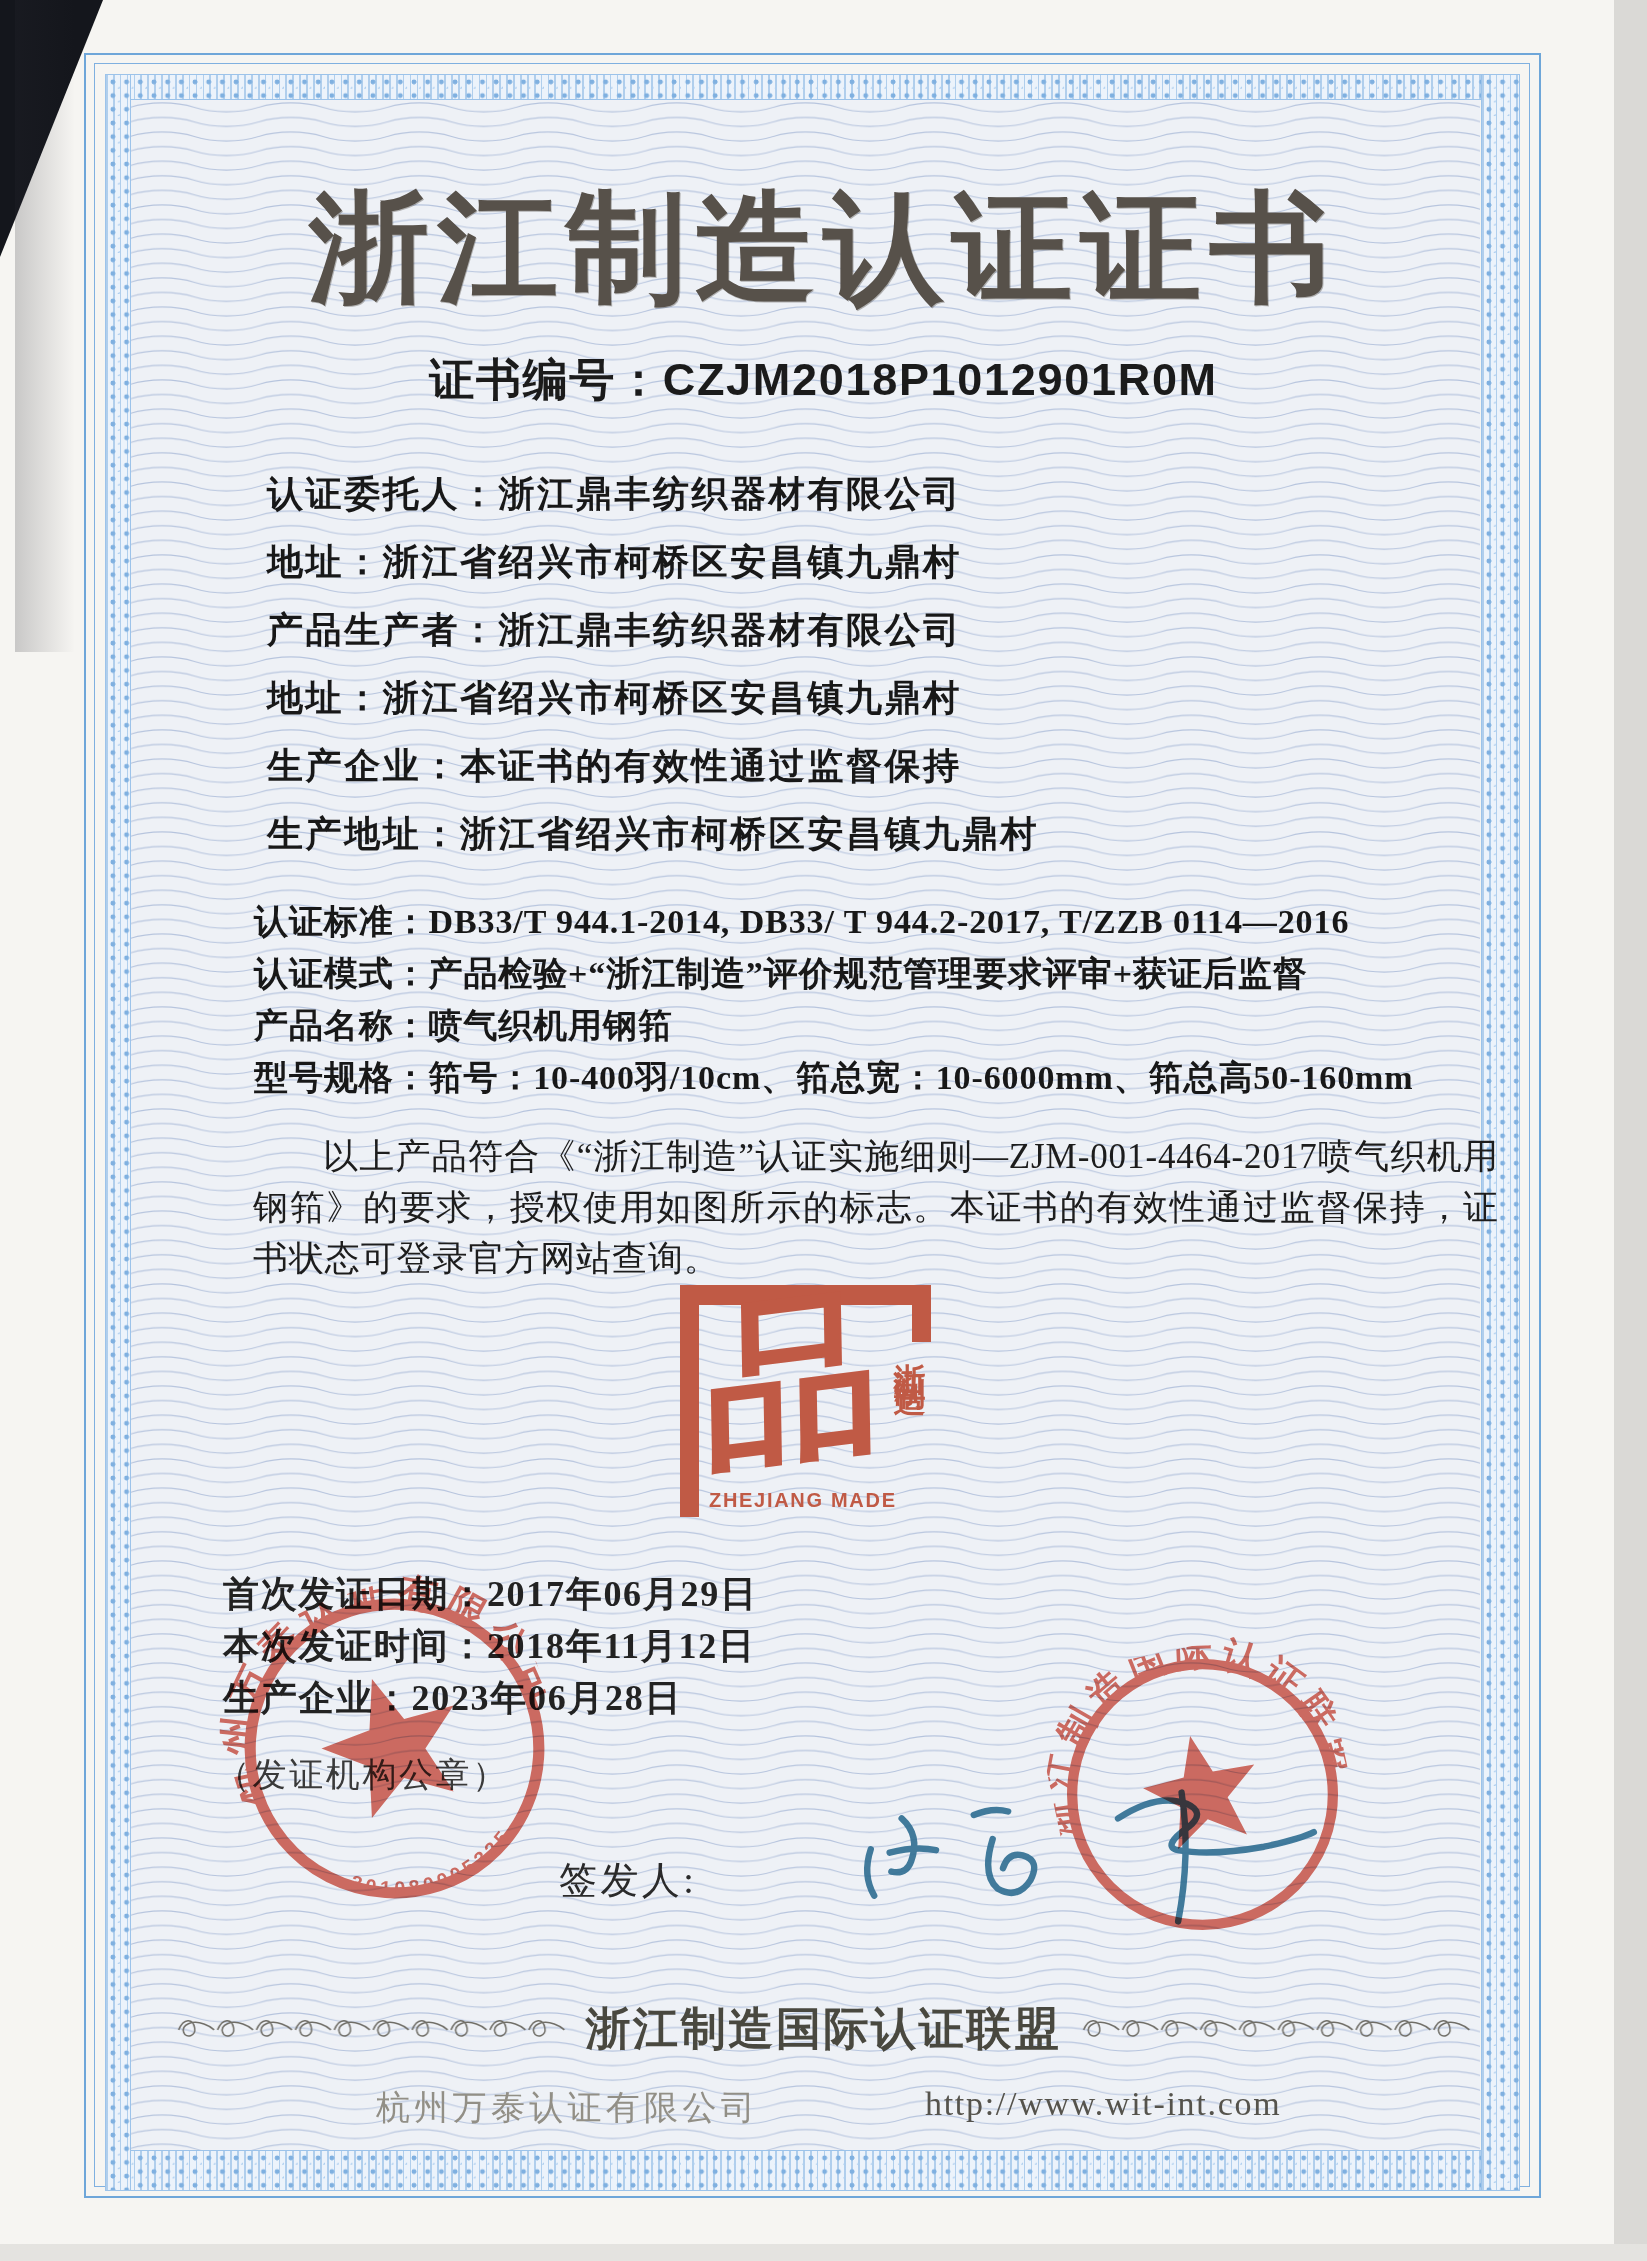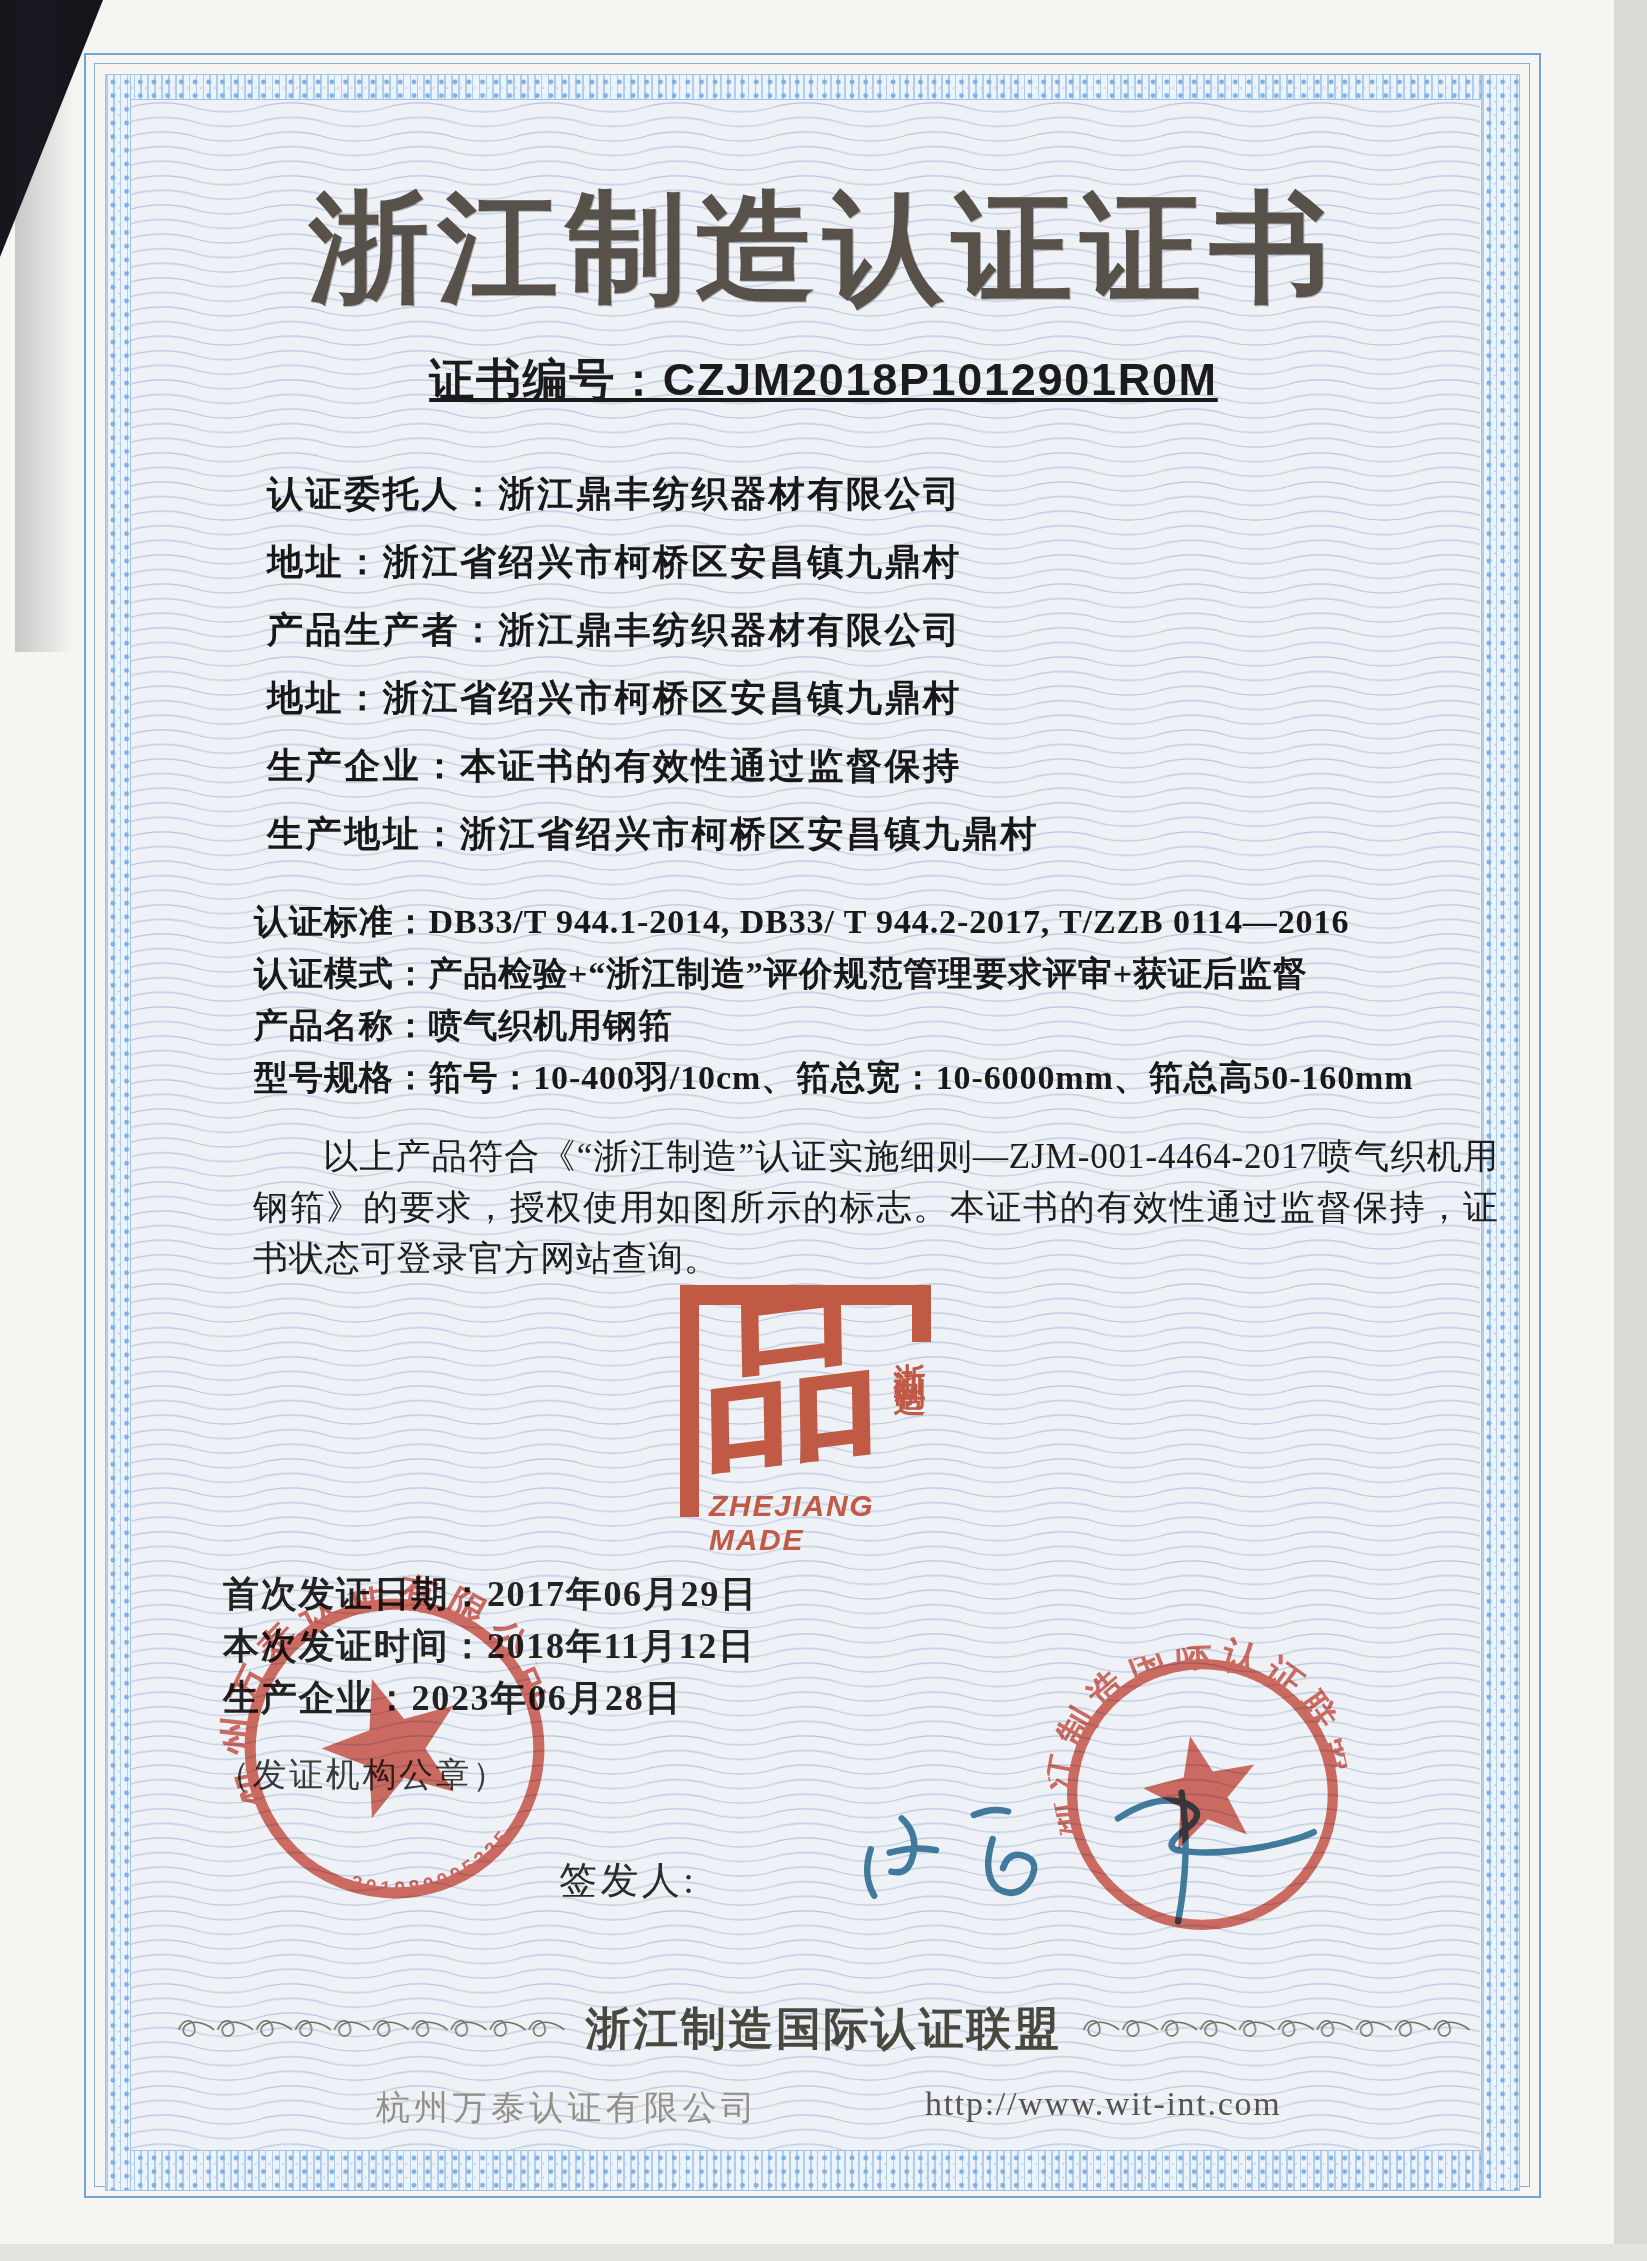--- a/index.html
+++ b/index.html
@@ -27,39 +27,39 @@
   .band-bottom{left:105px;top:2150px;width:1415px;height:41px;}
   .band-left{left:105px;top:74px;width:26px;height:2117px;}
   .band-right{left:1481px;top:74px;width:39px;height:2117px;}
   .waves{position:absolute;left:130px;top:100px;width:1350px;height:2050px;}
   
   .title{position:absolute;left:0;right:0;top:168px;text-align:center;
     font-size:120px;font-weight:700;letter-spacing:8.6px;color:#57514a;
     text-shadow:0.9px 0.9px 0 rgba(60,55,45,.35);}
   .certline{position:absolute;left:0;right:0;top:350px;text-align:center;
     font-size:45px;font-weight:700;color:#1b1b1b;font-family:"Liberation Sans","DejaVu Sans",sans-serif;
-    letter-spacing:1.7px;text-decoration:underline;}
+    letter-spacing:1.7px;}
   .parties{position:absolute;left:256px;top:460px;font-size:36px;font-weight:700;line-height:68px;
     letter-spacing:2.6px;color:#181818;margin-left:11px;}
   .specs{position:absolute;left:254px;top:896px;font-size:34px;font-weight:700;line-height:52px;
     letter-spacing:0.9px;color:#181818;}
   .statement{position:absolute;left:253px;top:1131px;width:1246px;font-size:35px;line-height:51px;
     color:#1d1d1d;text-align:justify;text-indent:2em;letter-spacing:0.9px;}
   
   .logo{position:absolute;left:680px;top:1285px;width:257px;height:238px;}
   .logo .bar{position:absolute;background:#c05a45;}
   .logo .bar-top{left:0;top:0;width:250px;height:20px;}
   .logo .bar-right{left:232px;top:0;width:19px;height:57px;}
   .logo .bar-left{left:0;top:0;width:19px;height:232px;}
   .logo .mark{position:absolute;left:24px;top:-3.4px;font-size:176px;line-height:197px;
     color:#c05a45;font-weight:700;transform:rotate(-7deg) skewX(-6deg);}
   .logo .side{position:absolute;left:208px;top:53px;writing-mode:vertical-rl;
     font-size:32px;font-weight:700;color:#c05a45;letter-spacing:6.9px;}
-  .logo .caption{position:absolute;left:29px;top:204px;font-size:30px;font-weight:700;
-    color:#c05a45;letter-spacing:1.7px;font-family:"Liberation Sans","DejaVu Sans",sans-serif;font-style:italic;}
+  .logo .caption{position:absolute;left:29px;top:204px;font-size:20px;font-weight:700;
+    color:#c05a45;letter-spacing:1.7px;font-family:"Liberation Sans","DejaVu Sans",sans-serif;}
   
   .dates{position:absolute;left:223px;top:1568px;font-size:36px;font-weight:700;line-height:52px;
     letter-spacing:1.7px;color:#222;}
   .sealnote{position:absolute;left:216px;top:1752px;font-size:34px;color:#3a3a3a;letter-spacing:2.6px;}
   .issuer{position:absolute;left:559px;top:1855px;font-size:38px;color:#2a2a2a;letter-spacing:3.4px;}
   .signature{position:absolute;left:845px;top:1765px;}
   
   .stamp{position:absolute;mix-blend-mode:multiply;opacity:.86;}
   .stamp-left{left:233px;top:1587px;transform:rotate(-18deg);}
   .stamp-right{left:1055px;top:1647px;transform:rotate(-12deg);}

